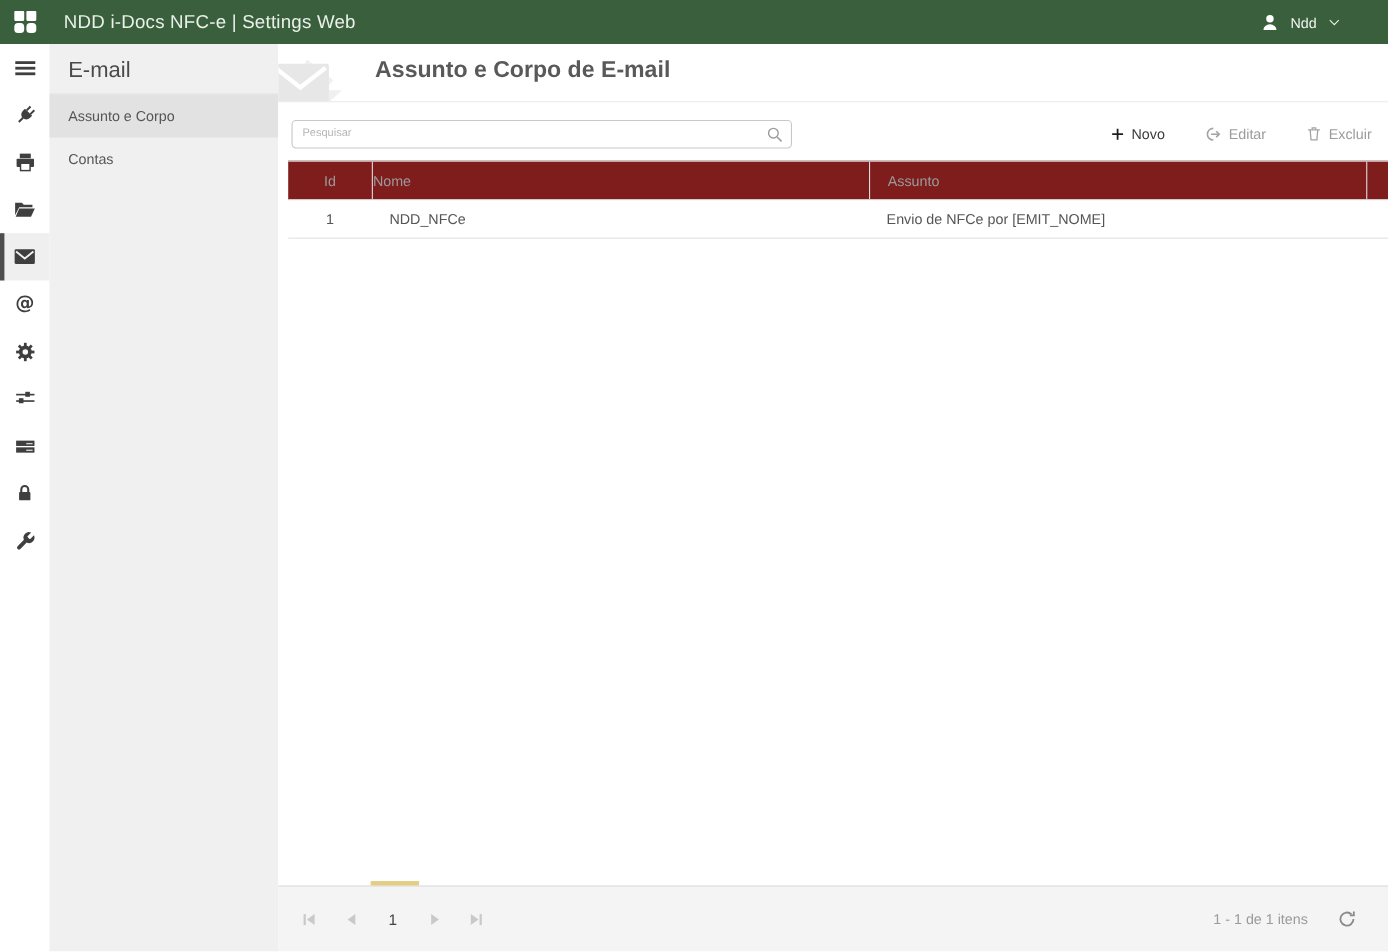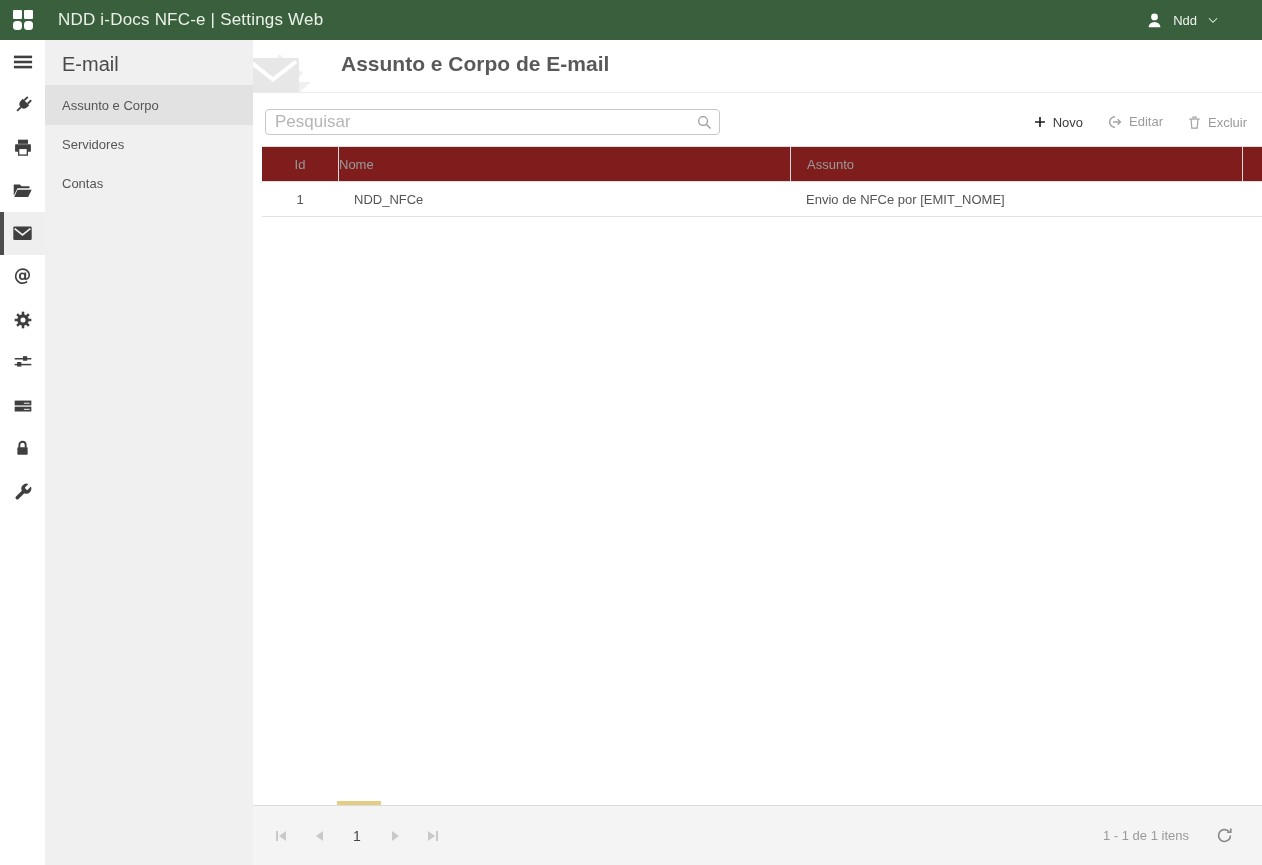--- a/index.html
+++ b/index.html
@@ -31,26 +31,26 @@
 
   
   .main { position:absolute; top:40px; left:253px; right:0; bottom:0; background:#fff; }
   .page-header { position:relative; height:53px; border-bottom:1px solid #ebebeb; overflow:hidden; }
   .page-header .watermark { position:absolute; left:-8px; top:4px; }
   .page-title { position:absolute; left:60px; top:12px; font-size:21px; font-weight:700; color:#595959;margin-left:28px; }
 
   .controls-row { display:flex; align-items:center; margin-top:15px; height:27px; }
   .search-wrap { position:relative; margin-left:12px; }
   .search-input { width:455px; height:26px; border:1px solid #c8c8c8; border-radius:4px;
-                  padding:0 30px 0 9px; font-size:17px; color:#555; outline:none;
+                  padding:0 30px 0 9px; font-size:10px; color:#555; outline:none;
                   font-family:"Liberation Sans",sans-serif; }
   .search-input::placeholder { color:#b5b5b5; }
   .search-icon-btn { position:absolute; right:7px; top:5px; cursor:pointer; }
   .controls-row .spacer { flex:1; }
-  .toolbar { display:flex; align-items:flex-end; gap:24px; margin-right:15px; font-size:13px; }
+  .toolbar { display:flex; align-items:center; gap:36px; margin-right:15px; font-size:13px; }
   .tb-btn { display:flex; align-items:center; gap:6px; cursor:pointer; }
   .tb-btn .lbl-dark { color:#3c3c3c; }
   .tb-btn .lbl-gray { color:#9b9b9b; }
   .tb-btn.disabled { cursor:default; }
 
   
   .grid { margin:11px 0 0 9px; }
   .grid-header { display:flex; height:36px; background:#7f1d1d;
                  border-top:1px solid #dedede; border-bottom:1px solid #dedede; }
   .gh-cell { display:flex; align-items:center; font-size:13px; color:#9a9a9a; }
@@ -193,23 +193,20 @@
     <svg width="20" height="20" viewBox="0 0 24 24">
       <path d="M14.7 6.3a1 1 0 0 0 0 1.4l1.6 1.6a1 1 0 0 0 1.4 0l3.77-3.77a6 6 0 0 1-7.94 7.94l-6.91 6.91a2.12 2.12 0 0 1-3-3l6.91-6.91a6 6 0 0 1 7.94-7.94l-3.76 3.76z" fill="#3f3f3f"></path>
     </svg>
   </div>
 </div>
 
 <div class="sidebar">
   <div class="sidebar-header">E-mail</div>
   <div class="sidebar-item selected">
     <span>Assunto e Corpo</span>
-  </div>
-  <div class="sidebar-item">
-    <span>Servidores</span>
   </div>
   <div class="sidebar-item">
     <span>Contas</span>
   </div>
 </div>
 
 <div class="main">
 
   <div class="page-header">
     <svg class="watermark" width="88" height="58" viewBox="0 0 88 58">

